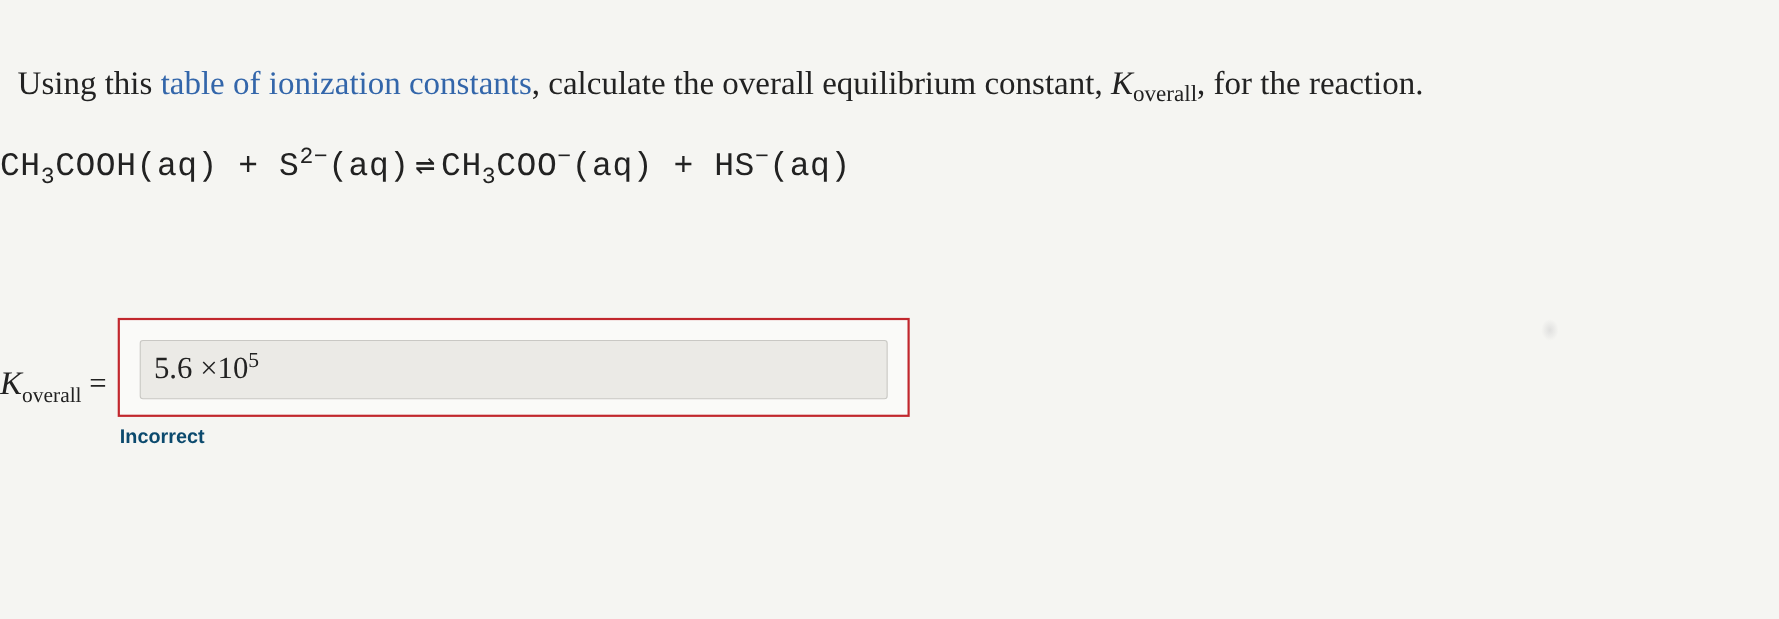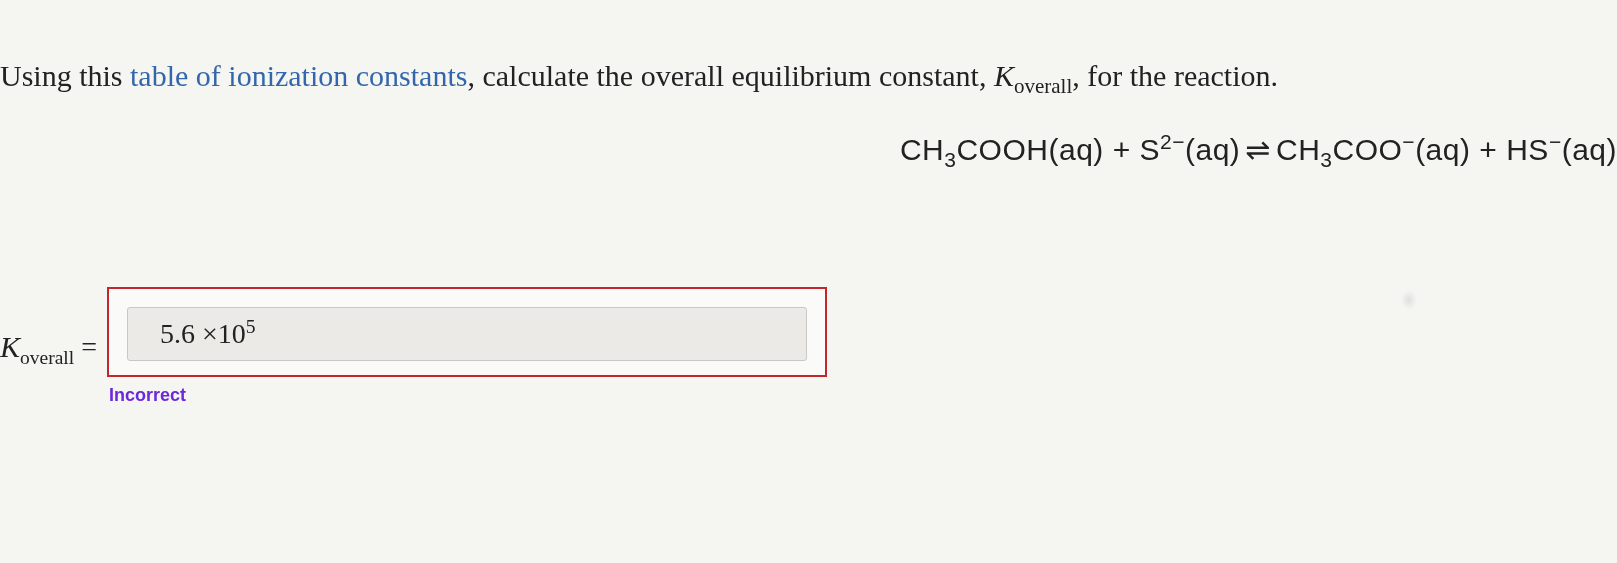--- a/index.html
+++ b/index.html
@@ -15,31 +15,30 @@
       height: 563px;
       color: #222;
     }
     .content {
       padding: 55px 0 0 0;
     }
     .prompt-text {
       font-size: 30px;
       line-height: 1.4;
       color: #222;
-      padding-left: 0;
+      padding-left: 16px;
     }
     .link-text {
       color: #3366aa;
     }
     .equation {
       font-size: 30px;
       margin-top: 35px;
-      font-family: Liberation Sans, sans-serif;
+      font-family: Liberation Mono, monospace;
       letter-spacing: 0.5px;
-      text-align: right;
     }
     .sub {
       font-size: 0.7em;
       vertical-align: sub;
       line-height: 0;
     }
     .sup {
       font-size: 0.7em;
       vertical-align: super;
       line-height: 0;
@@ -74,28 +73,28 @@
     .answer-box {
       border: 2px solid #c1272d;
       padding: 18px 18px 14px 18px;
       width: 720px;
       background: #fafaf8;
     }
     .answer-input {
       background: #ebeae6;
       border: 1px solid #c9c8c4;
       border-radius: 3px;
-      padding: 10px 32px;
+      padding: 10px 12px;
       font-size: 28px;
       font-family: 'Times New Roman', serif;
       width: 100%;
       color: #222;
     }
     .incorrect-label {
-      color: #6d28d9;
+      color: #0c4a6e;
       font-size: 18px;
       font-family: Arial, sans-serif;
       font-weight: bold;
       margin-top: 8px;
       padding-left: 2px;
     }
     .equals {
       font-size: 28px;
       margin: 0 10px 0 5px;
     }

